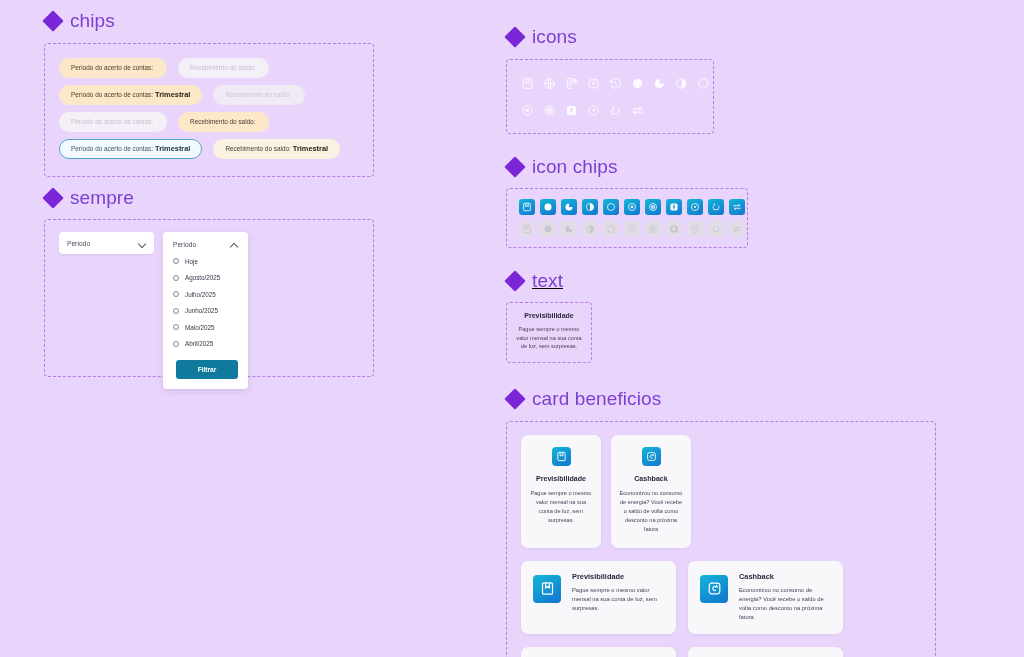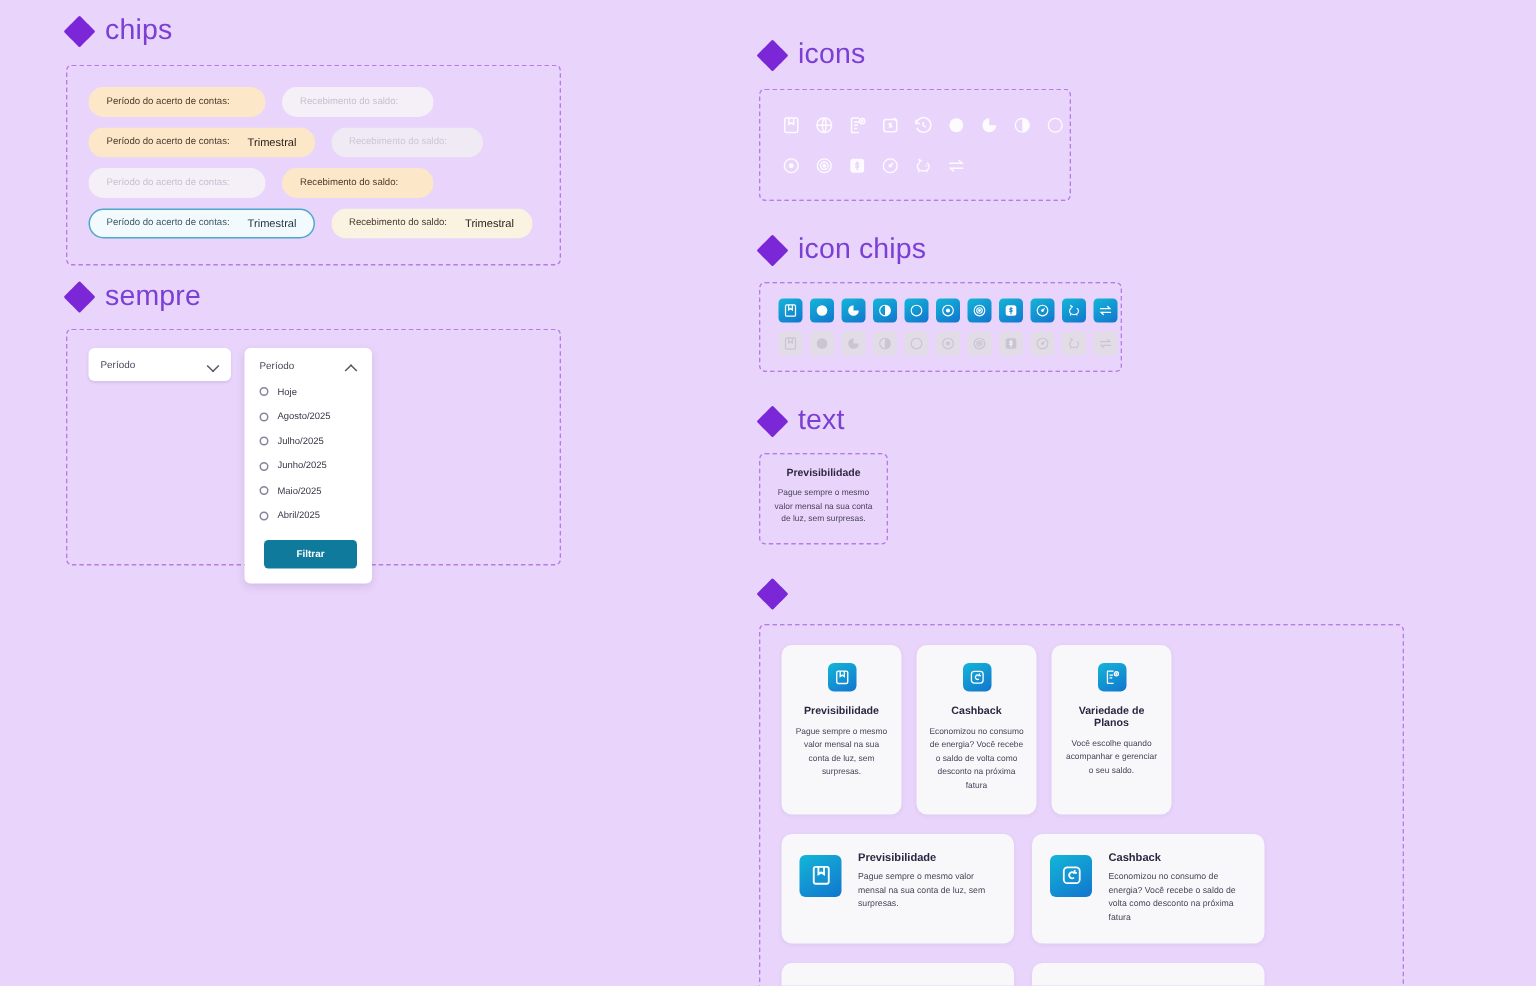--- a/index.html
+++ b/index.html
@@ -34,21 +34,21 @@
 
   
   .chips-box { margin-top: 11px; padding: 11px 14px 13px; }
   .chip-row { display: flex; align-items: center; gap: 11px; height: 26px; margin-bottom: 1px; }
   .chip {
     display: inline-flex; align-items: center; white-space: nowrap;
     border-radius: 40px; padding: 5px 11px; font-size: 6.4px; line-height: 1.1;
     border: 1px solid transparent;
   }
   .chip .lbl { color: #4A3A2E; }
-  .chip .val { font-weight: 400; color: #2C2118; margin-left: 12px; font-size: 7.4px; }
+  .chip .val { font-weight: 700; color: #2C2118; margin-left: 2px; font-size: 7.4px; }
   .chip.amber  { background: #FCE8C8; }
   .chip.cream  { background: #FBF3E2; }
   .chip.ghost  { background: #F5F0F7; }
   .chip.ghost .lbl { color: #C9BFD2; }
   .chip.ghost2 { background: #EFEAF3; }
   .chip.ghost2 .lbl { color: #CFC6D7; }
   .chip.outline {
     background: #F3FAFD; border: 1px solid #4FA8C9;
   }
   .chip.outline .lbl { color: #3C5866; }
@@ -100,21 +100,21 @@
   .tile {
     width: 16px; height: 16px; flex: 0 0 16px; border-radius: 3px;
     display: flex; align-items: center; justify-content: center;
     background: linear-gradient(150deg, #13B6D8 0%, #1275CE 100%);
   }
   .tile svg { width: 10px; height: 10px; color: #fff; display: block; }
   .tile.off { background: #E1DCE6; }
   .tile.off svg { color: #CBC4D1; }
 
   
-  .text-head { margin-top: 22px; }
+  .text-head { margin-top: 22px; text-decoration: underline; }
   .textcard { margin-top: 10px; width: 86px; padding: 9px 8px 11px; text-align: center; }
   .textcard h4 { font-size: 7px; font-weight: 700; color: #2E2740; margin-bottom: 6px; }
   .textcard p { font-size: 5.6px; line-height: 1.55; color: #4A4359; }
 
   
   .ben-head { margin-top: 25px; }
   .ben-box { margin-top: 11px; padding: 13px 14px 0; width: 430px; height: 270px; overflow: hidden; }
   .ben-grid { display: flex; gap: 10px; }
   .ben-card {
     width: 80px; background: #F8F7FA; border-radius: 7px; padding: 12px 8px 14px;
@@ -524,20 +524,21 @@
       <p>Pague sempre o mesmo valor mensal na sua conta de luz, sem surpresas.</p>
     </div>
 
     <div class="sec-head ben-head">
       <span class="diamond">
           <i class="d1"></i>
           <i class="d2"></i>
           <i class="d3"></i>
           <i class="d4"></i>
         </span>
+      <h2>card beneficios</h2>
     </div>
 
     <div class="dashed ben-box">
       <div class="ben-grid">
         <div class="ben-card">
           <span class="tile">
               <svg viewBox="0 0 24 24" fill="none" stroke="currentColor" stroke-width="2">
                 <rect x="4" y="3" width="16" height="18" rx="2"></rect>
                 <path d="M9 3v8l3-2 3 2V3"></path>
               </svg>
@@ -548,32 +549,20 @@
         <div class="ben-card">
           <span class="tile">
               <svg viewBox="0 0 24 24" fill="none" stroke="currentColor" stroke-width="1.9">
                 <rect x="3.5" y="3.5" width="17" height="17" rx="4"></rect>
                 <path d="M14.5 9.5a3.2 3.2 0 1 0 0 5"></path>
                 <path d="M15.5 6.5l-1 3h3"></path>
               </svg>
             </span>
           <h4>Cashback</h4>
           <p>Economizou no consumo de energia? Você recebe o saldo de volta como desconto na próxima fatura</p>
-        </div>
-        <div class="ben-card">
-          <span class="tile">
-              <svg viewBox="0 0 24 24" fill="none" stroke="currentColor" stroke-width="1.9">
-                <path d="M14 3H6a1 1 0 0 0-1 1v16a1 1 0 0 0 1 1h8"></path>
-                <path d="M8 9h5M8 13h4"></path>
-                <circle cx="18" cy="7" r="3"></circle>
-                <path d="M18 5.6v2.8M16.6 7h2.8"></path>
-              </svg>
-            </span>
-          <h4>Variedade de Planos</h4>
-          <p>Você escolhe quando acompanhar e gerenciar o seu saldo.</p>
         </div>
       </div>
 
       <div class="ben-rowgrid">
         <div class="ben-hcard">
           <span class="tile">
               <svg viewBox="0 0 24 24" fill="none" stroke="currentColor" stroke-width="2">
                 <rect x="4" y="3" width="16" height="18" rx="2"></rect>
                 <path d="M9 3v8l3-2 3 2V3"></path>
               </svg>

